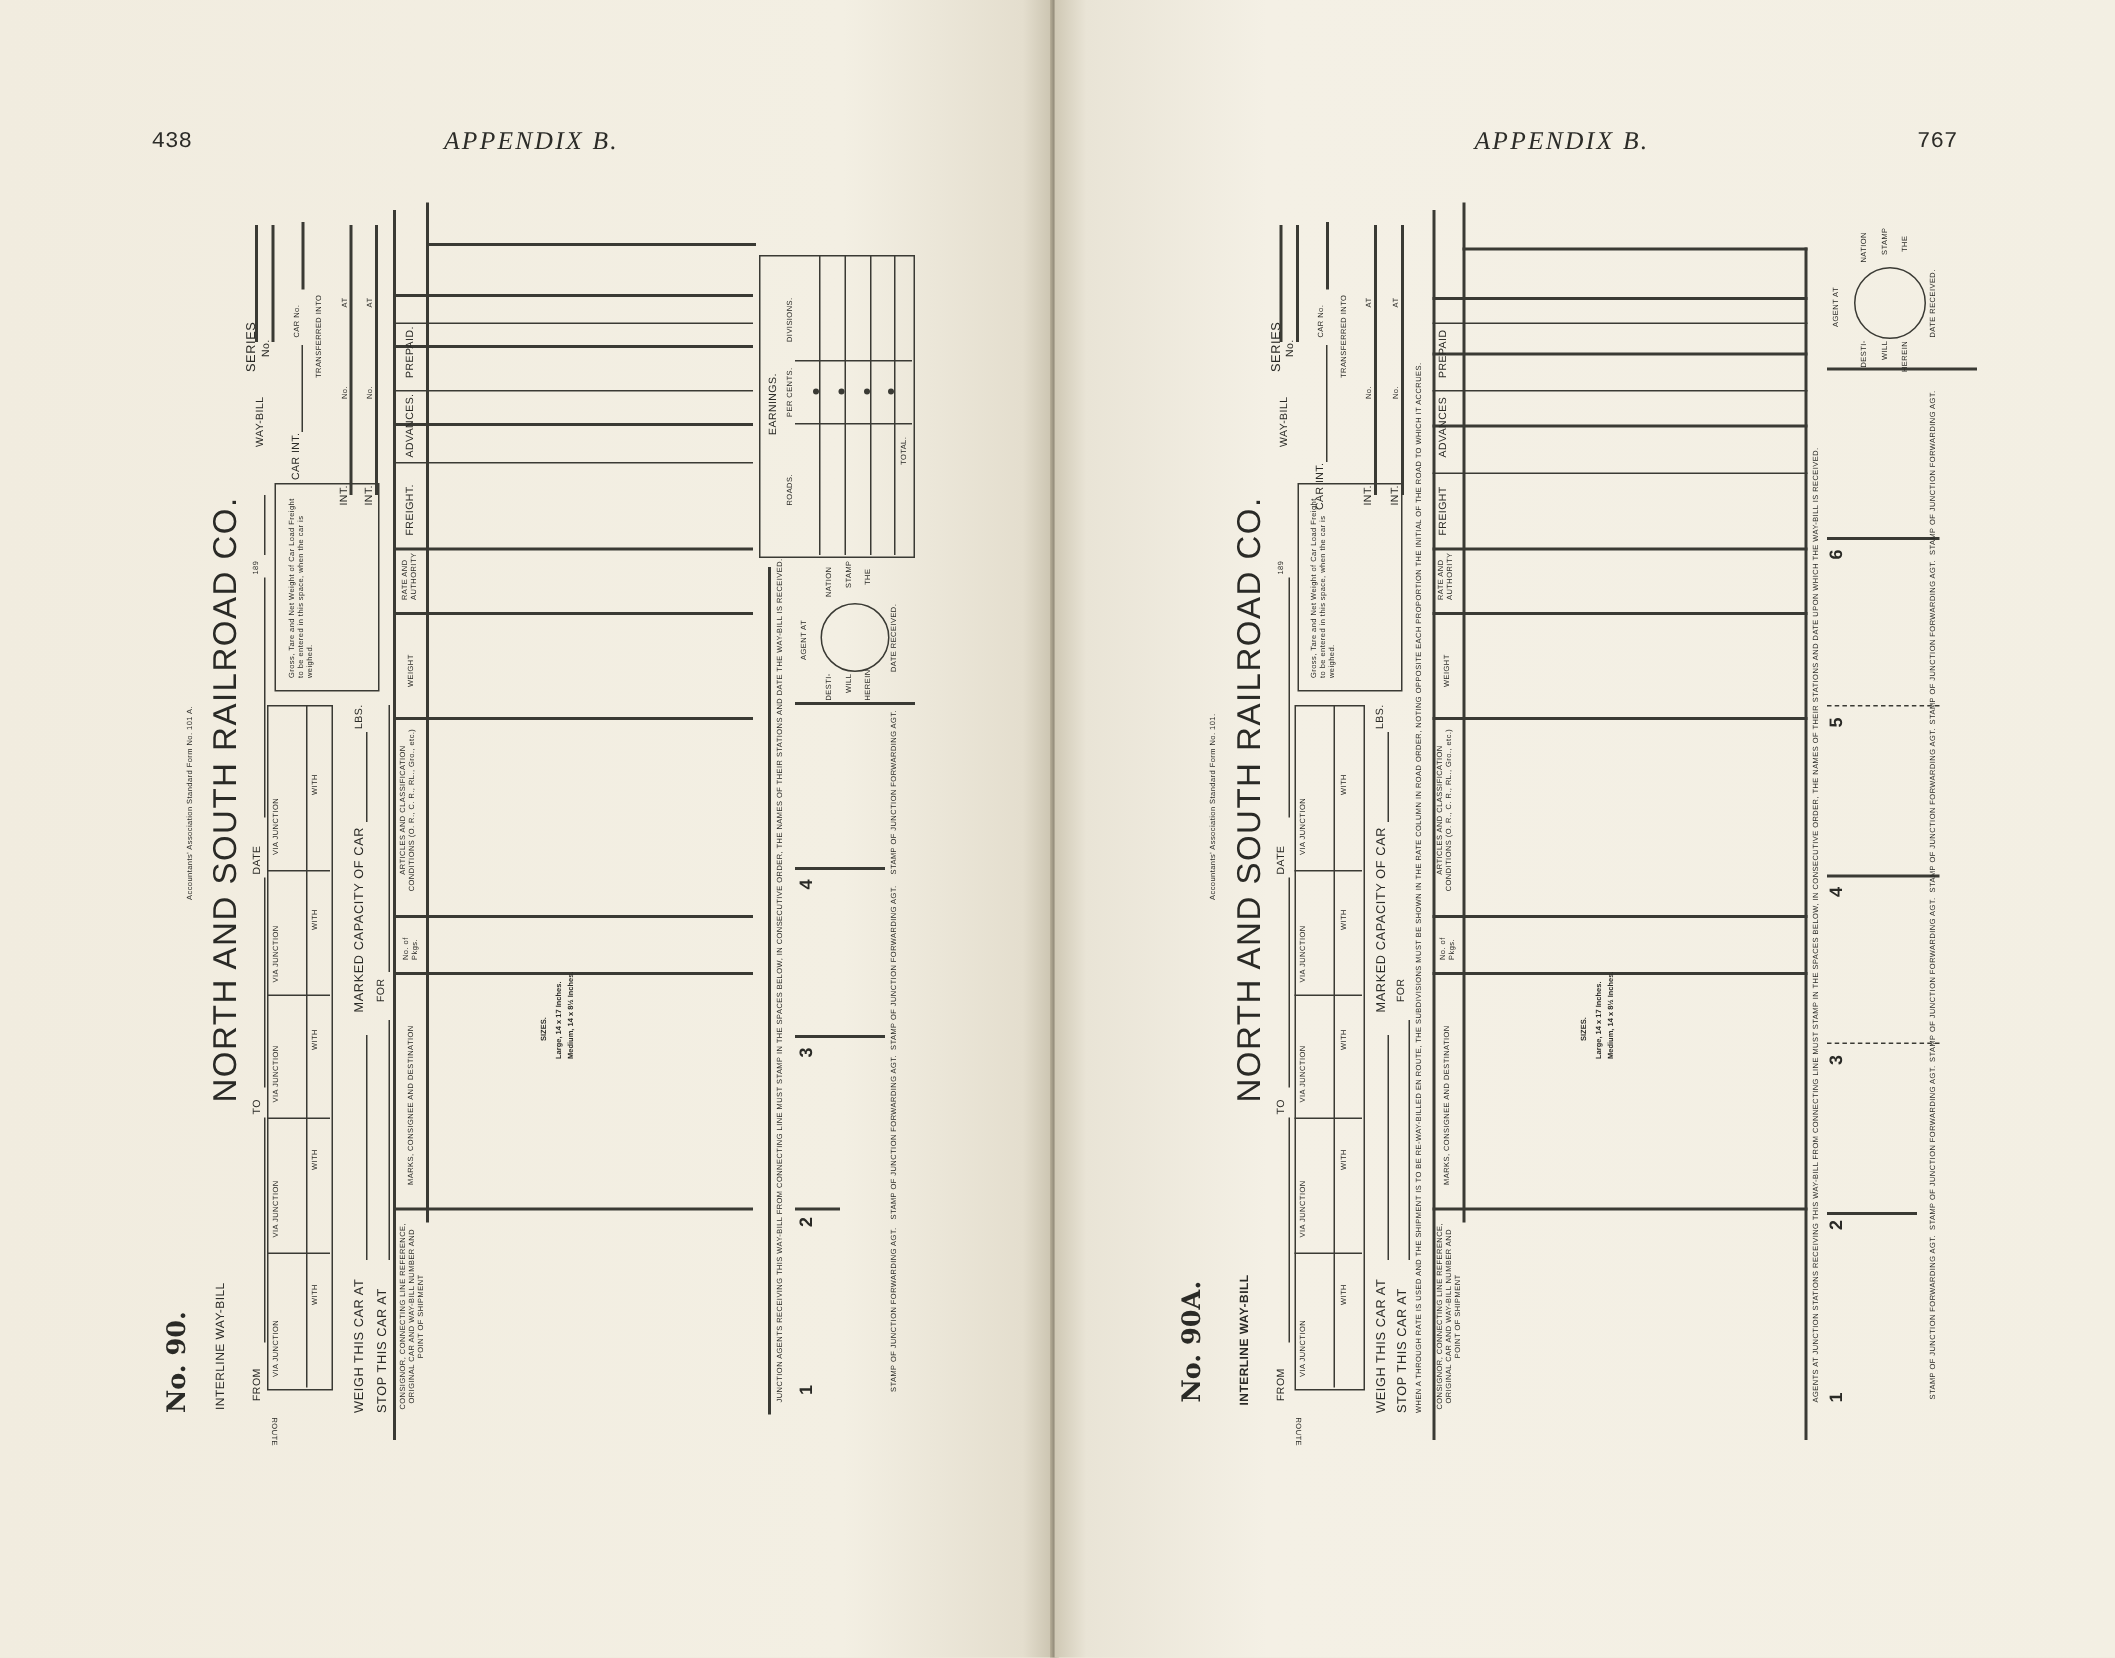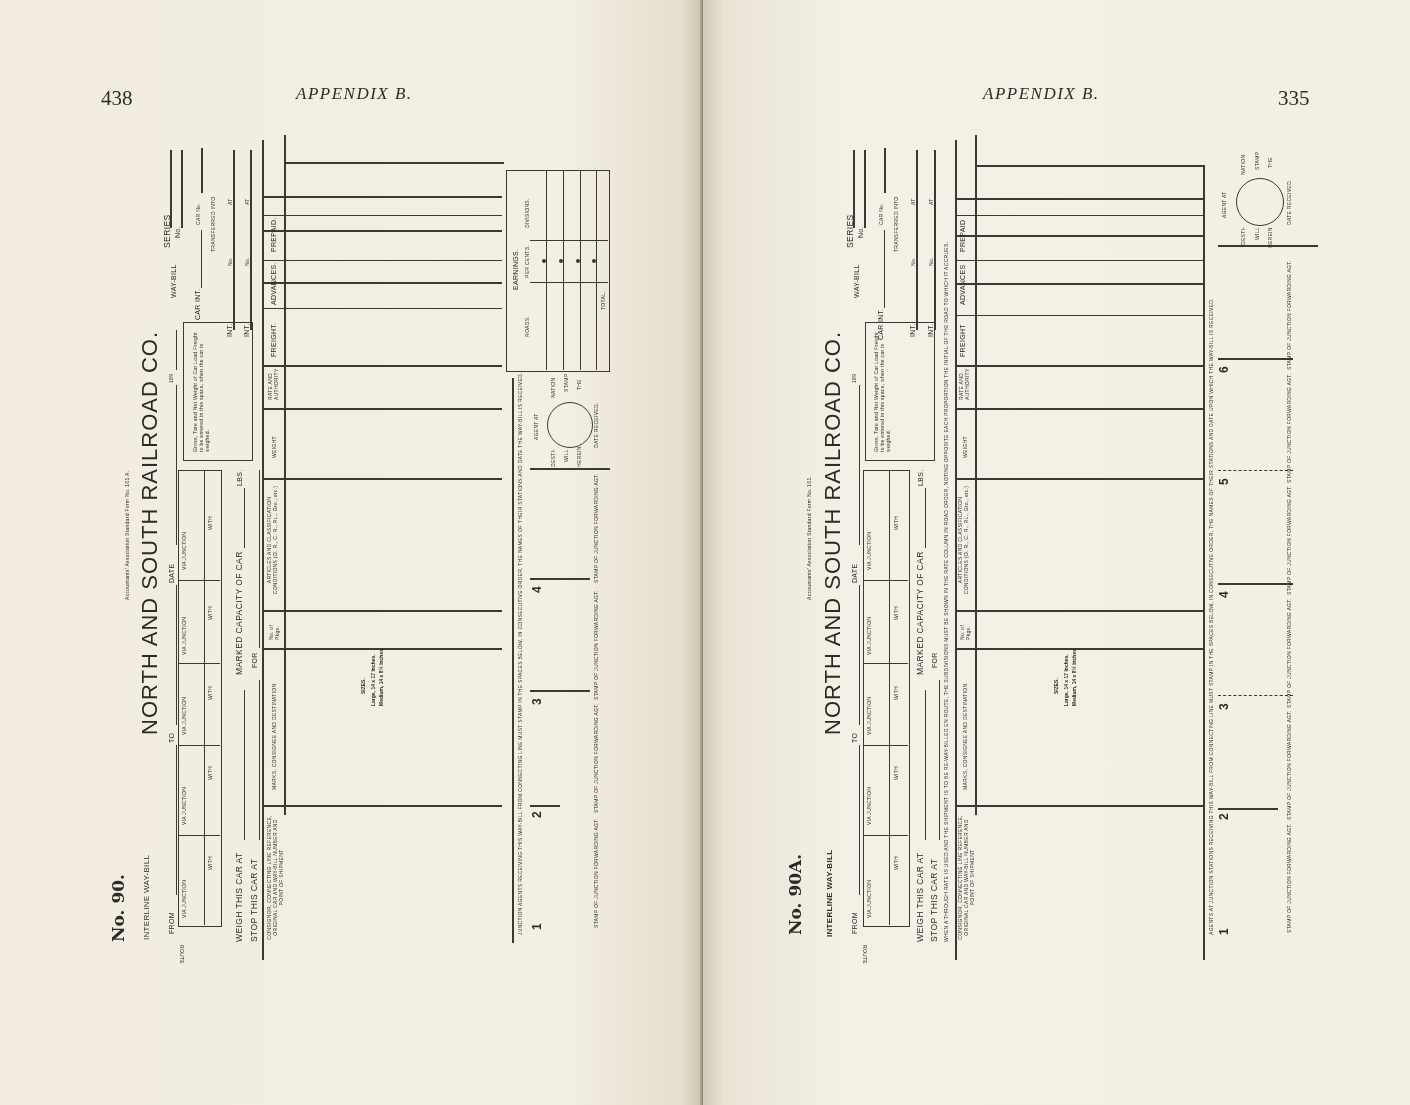--- a/index.html
+++ b/index.html
@@ -1,21 +1,21 @@
 <!DOCTYPE html>
 <html><head>
 <meta charset="utf-8">
 <style>
   html,body{margin:0;padding:0;}
   body{width:1410px;height:1105px;position:relative;overflow:hidden;background:#efeadb;font-family:"Liberation Sans",sans-serif;color:#2a2a26;}
   .page{position:absolute;top:0;height:1105px;}
   .page-left{left:0;width:703px;background:linear-gradient(to right,#f1ecdf 0%,#f3efe3 80%,#e4dece 97%,#c9c2ae 100%);}
   .page-right{left:703px;width:707px;background:linear-gradient(to right,#cfc8b4 0%,#e9e4d6 3%,#f4f0e5 20%,#f3efe3 100%);}
   .gutter{position:absolute;left:700px;top:0;width:6px;height:1105px;background:linear-gradient(to right,#b8b09a,#8f8876,#c7c0ab);}
-  .header-num{position:absolute;top:86px;font-family:Liberation Serif, serif;font-size:21px;color:#2c2c28;}
+  .header-num{position:absolute;top:86px;font-family:Liberation Mono, monospace;font-size:15px;color:#2c2c28;}
   .header-title{position:absolute;top:84px;font-family:"Liberation Serif",serif;font-style:italic;font-size:17px;letter-spacing:1.5px;color:#2c2c28;}
   .r{position:absolute;transform-origin:0 0;transform:rotate(-90deg);white-space:nowrap;}
   .hl{position:absolute;background:#3a3a34;}
   .vl{position:absolute;background:#3a3a34;}
   .box{position:absolute;border:1.5px solid #3a3a34;}
   .tiny{font-size:5px;letter-spacing:0.3px;}
   .small{font-size:7px;letter-spacing:0.3px;}
   .med{font-size:8.5px;letter-spacing:0.4px;}
   .company{font-size:22px;letter-spacing:1px;font-weight:normal;}
   .formno{font-family:"DejaVu Serif",serif;font-weight:bold;font-size:17px;}
@@ -168,21 +168,21 @@
     <span class="r tiny" style="left:576px;top:467px;">HEREIN</span>
     <span class="r tiny" style="left:576px;top:390px;">THE</span>
     <span class="r tiny" style="left:593px;top:448px;">DATE RECEIVED.</span>
   </div>
 </div>
 
 <div class="gutter"></div>
 
 <div class="page page-right">
   <span class="header-title" style="left:280px;">APPENDIX B.</span>
-  <span class="header-num" style="left:575px;">335</span>
+  <span class="header-num" style="left:575px;">767</span>
 
   <div>
     <span class="r formno" style="left:82px;top:935px;">No. 90A.</span>
     <span class="r small" style="left:122px;top:937px;font-size:8px;font-weight:bold;">INTERLINE WAY-BILL</span>
     <span class="r company" style="left:117px;top:735px;">NORTH AND SOUTH RAILROAD CO.</span>
     <span class="r tiny" style="left:103px;top:600px;">Accountants' Association Standard Form No. 101.</span>
 
     <span class="r small" style="left:148px;top:934px;">FROM</span>
     <div class="vl" style="left:156px;top:745px;width:1px;height:150px;"></div>
     <span class="r small" style="left:148px;top:743px;">TO</span>

